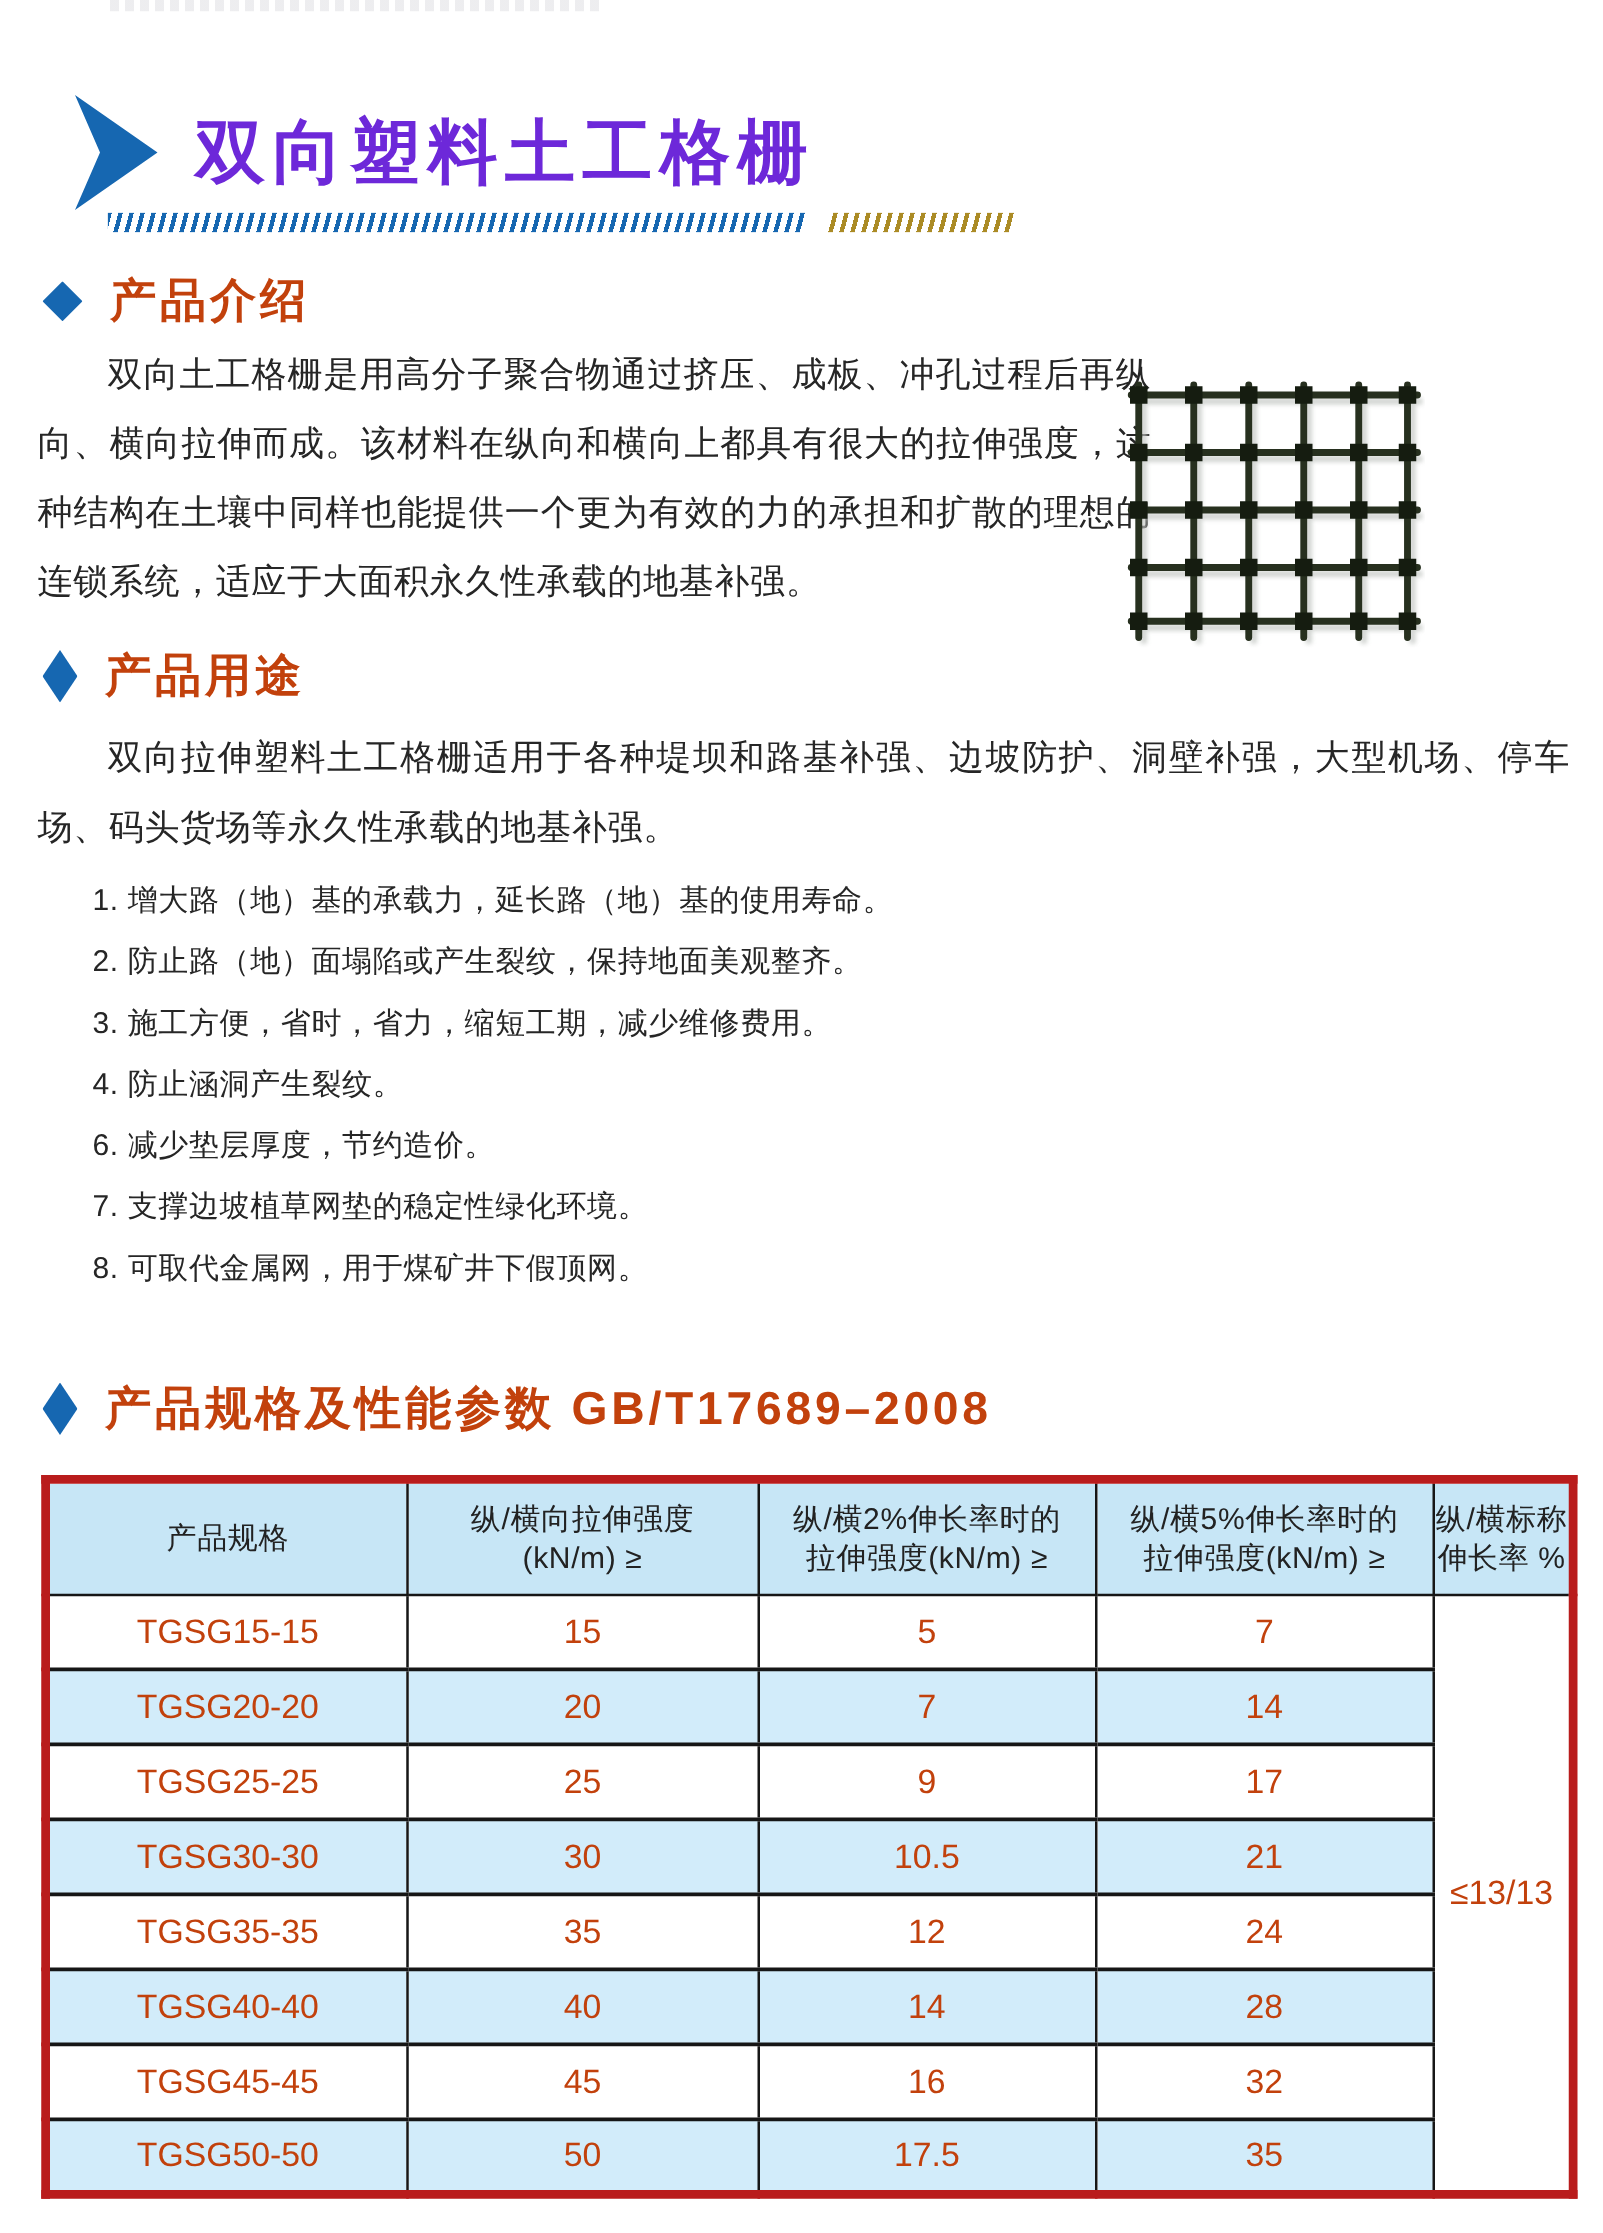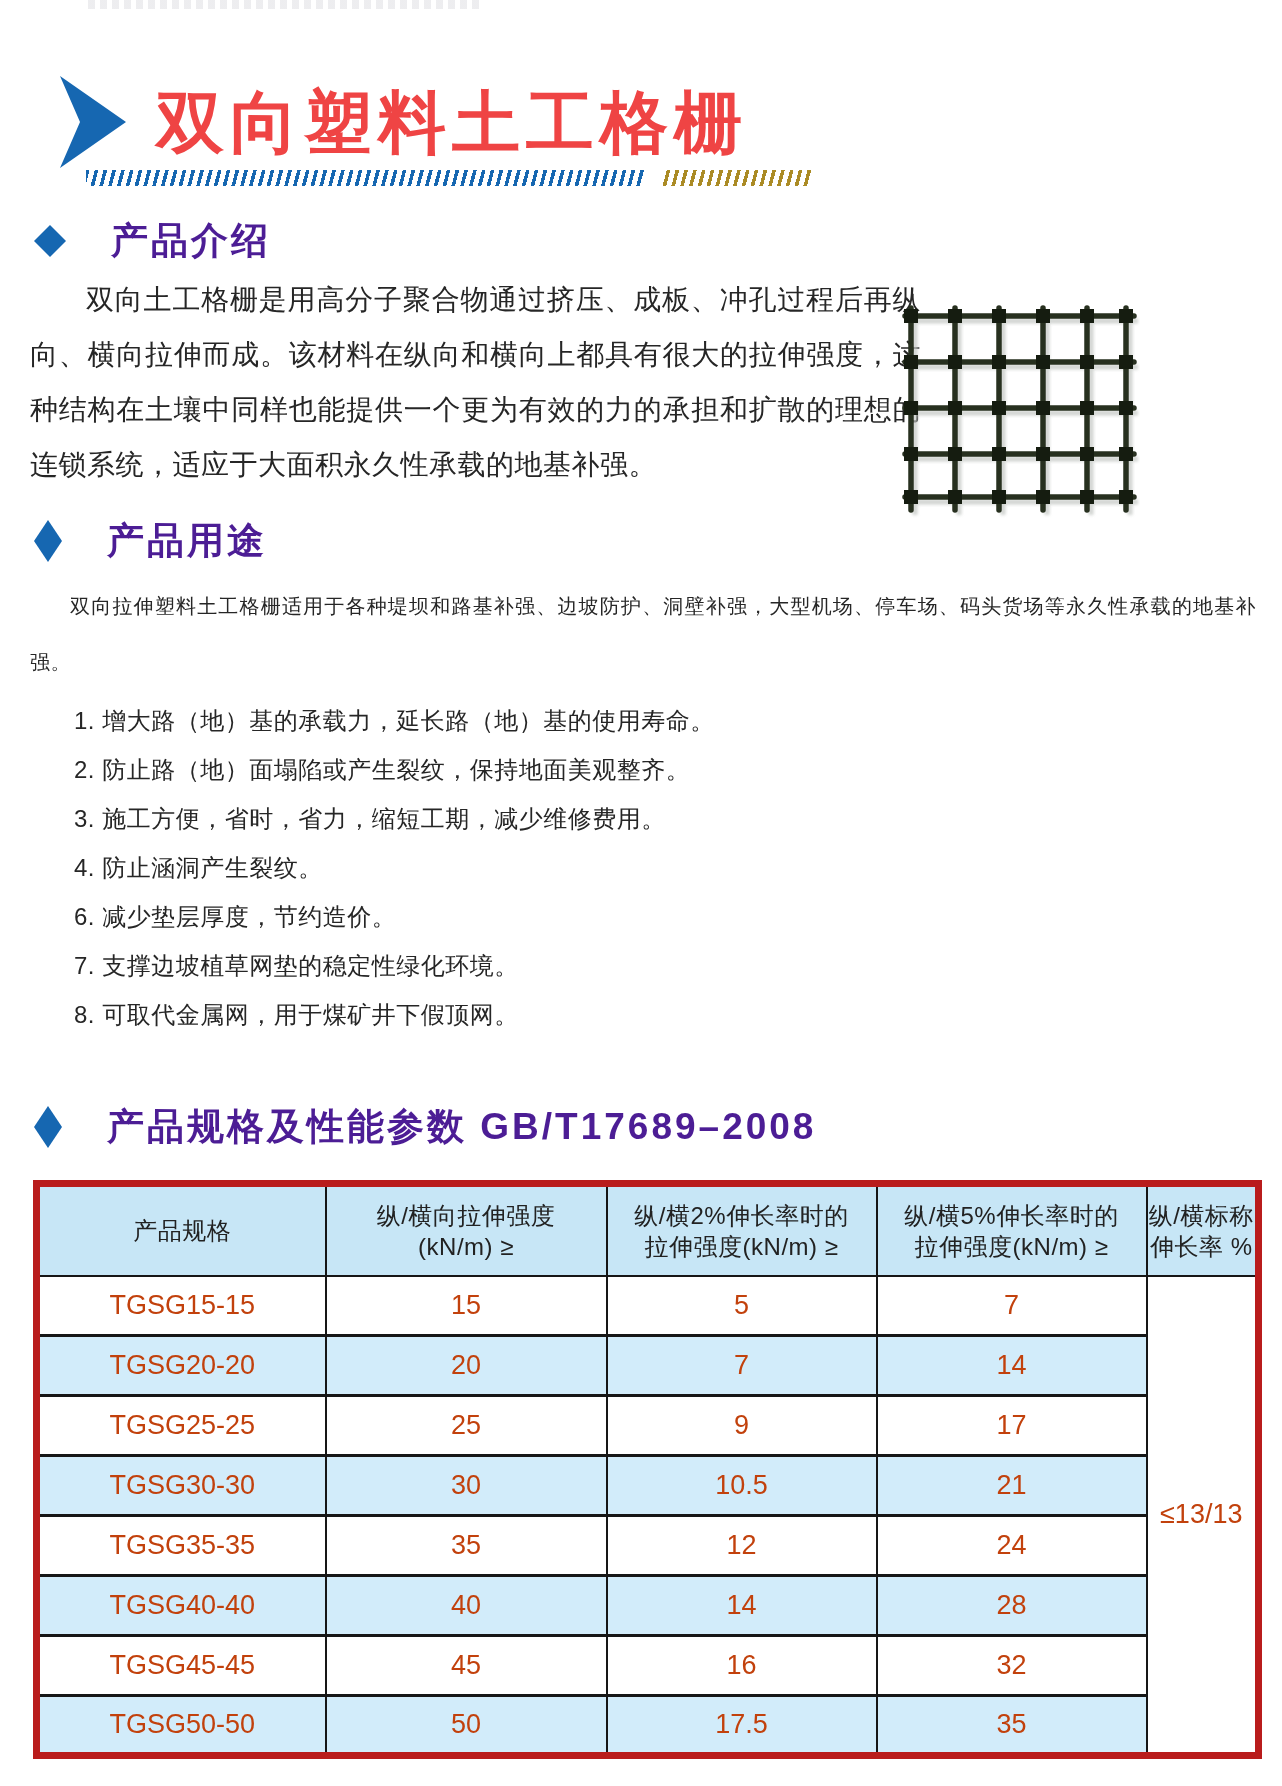--- a/index.html
+++ b/index.html
@@ -18,21 +18,21 @@
       repeating-linear-gradient(90deg,#dfdfe3 0 7px, #ffffff 7px 12px);
     opacity:.55;
   }
   
   .title-row {
     position:absolute; left:56px; top:74px;
     display:flex; align-items:center; gap:26px;
   }
   .title-arrow { width:74px; height:96px; flex:0 0 auto; }
   h1.page-title {
-    font-size:68px; font-weight:bold; color:#ef4444;
+    font-size:56px; font-weight:bold; color:#6d28d9;
     letter-spacing:6px; line-height:96px; white-space:nowrap;
   }
   
   .stripe { position:absolute; left:86px; top:170px; height:16px; display:flex; }
   .stripe .seg { height:16px; }
   .seg-blue {
     width:560px;
     background:repeating-linear-gradient(105deg,#1667b1 0 3.5px,#ffffff 3.5px 8.5px);
     clip-path:polygon(0 0,100% 0,calc(100% - 6px) 100%,0 100%);
   }
@@ -42,39 +42,39 @@
     clip-path:polygon(6px 0,100% 0,calc(100% - 6px) 100%,0 100%);
   }
   
   .sec-head { position:absolute; display:flex; align-items:center; gap:22px; }
   .diamond {
     width:32px; height:32px; background:#1667b1; flex:0 0 auto;
     clip-path:polygon(50% 0,100% 50%,50% 100%,0 50%);
   }
   .diamond.narrow { width:28px; height:42px; }
   .sec-head .label {
-    font-size:37px; font-weight:bold; color:#4c1d95;
-    letter-spacing:3px; white-space:nowrap;margin-left:23px;
+    font-size:37px; font-weight:bold; color:#c2410c;
+    letter-spacing:3px; white-space:nowrap;
   }
   .head-intro { left:34px; top:216px; }
   .head-uses  { left:34px; top:516px; }
   .head-specs { left:34px; top:1102px; }
   
   .intro-body {
     position:absolute; left:30px; top:272px; width:1226px;
   }
   .intro-body p {
     font-size:28px; line-height:55px; text-indent:2em;
     text-align:justify; padding-right:335px; letter-spacing:.5px;
   }
   .uses-intro {
     position:absolute; left:30px; top:578px; width:1226px;
   }
   .uses-intro p {
-    font-size:20px; line-height:56px; text-indent:2em;
+    font-size:28px; line-height:56px; text-indent:2em;
     text-align:justify; letter-spacing:.5px;
   }
   .uses-list { position:absolute; left:74px; top:696px; width:1100px; }
   .uses-list .li { font-size:24px; line-height:49px; letter-spacing:.5px; }
   
   .photo { position:absolute; left:897px; top:300px; width:243px; height:218px; }
   
   table.specs {
     position:absolute; left:33px; top:1180px;
     border-collapse:collapse; table-layout:fixed;

